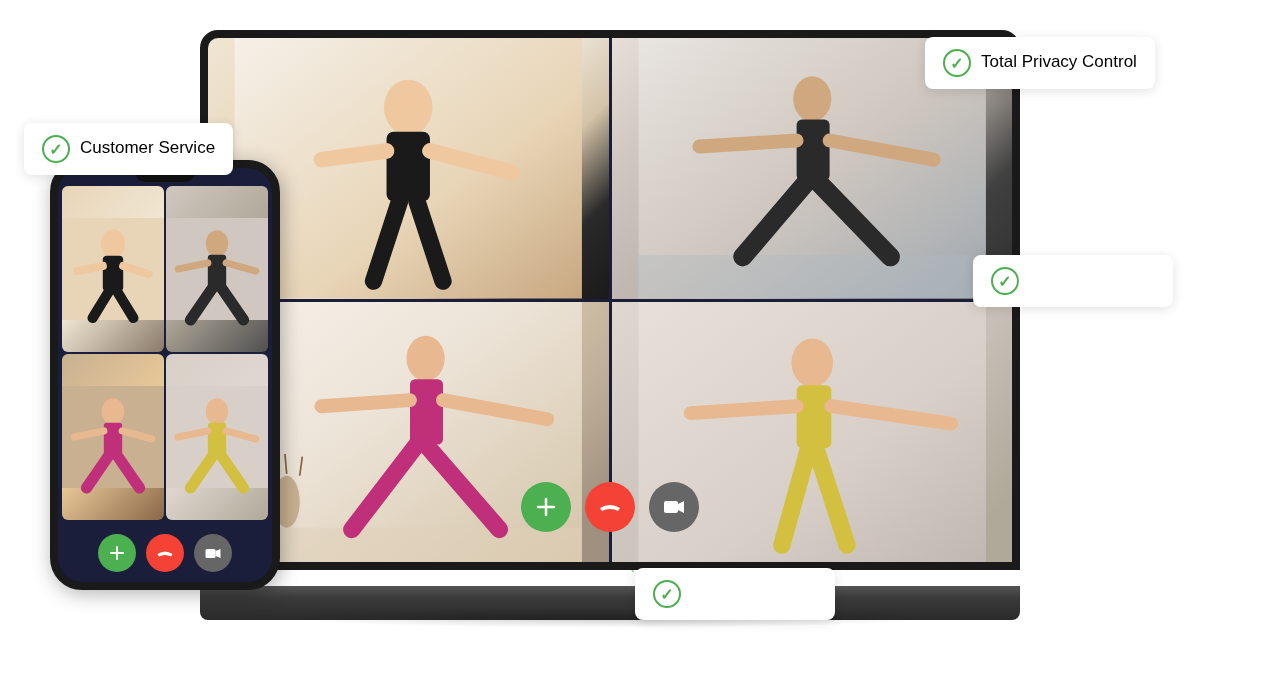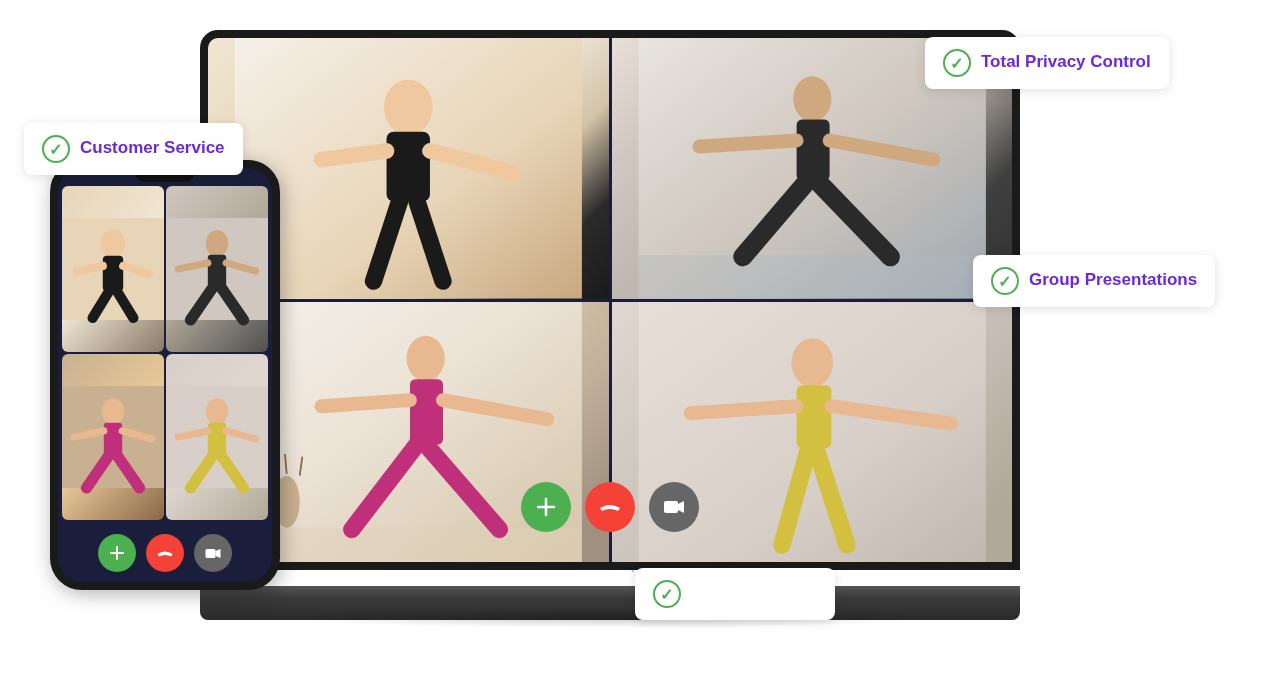--- a/index.html
+++ b/index.html
@@ -213,22 +213,22 @@
       align-items: center;
       justify-content: center;
       flex-shrink: 0;
       color: #4CAF50;
       font-size: 16px;
       font-weight: bold;
     }
 
     .label-text {
       font-size: 17px;
-      font-weight: 700;
-      color: #6d28d9;
+      font-weight: 400;
+      color: #000000;
       line-height: 1.3;
       padding-top: 2px;
     }
 
     
     .label-customer-service {
       top: 123px;
       left: 24px;
     }
 
@@ -496,20 +496,19 @@
     <span class="label-text">Customer Service</span>
   </div>
 
   <div class="label-box label-total-privacy">
     <div class="check-circle">✓</div>
     <span class="label-text">Total Privacy Control</span>
   </div>
 
   <div class="label-box label-group-presentations">
     <div class="check-circle">✓</div>
-    <span class="label-text">Group Presentations</span>
   </div>
 
   <div class="label-box label-remote-consultations">
     <div class="check-circle">✓</div>
   </div>
 
 </div>
 
 </body></html>

